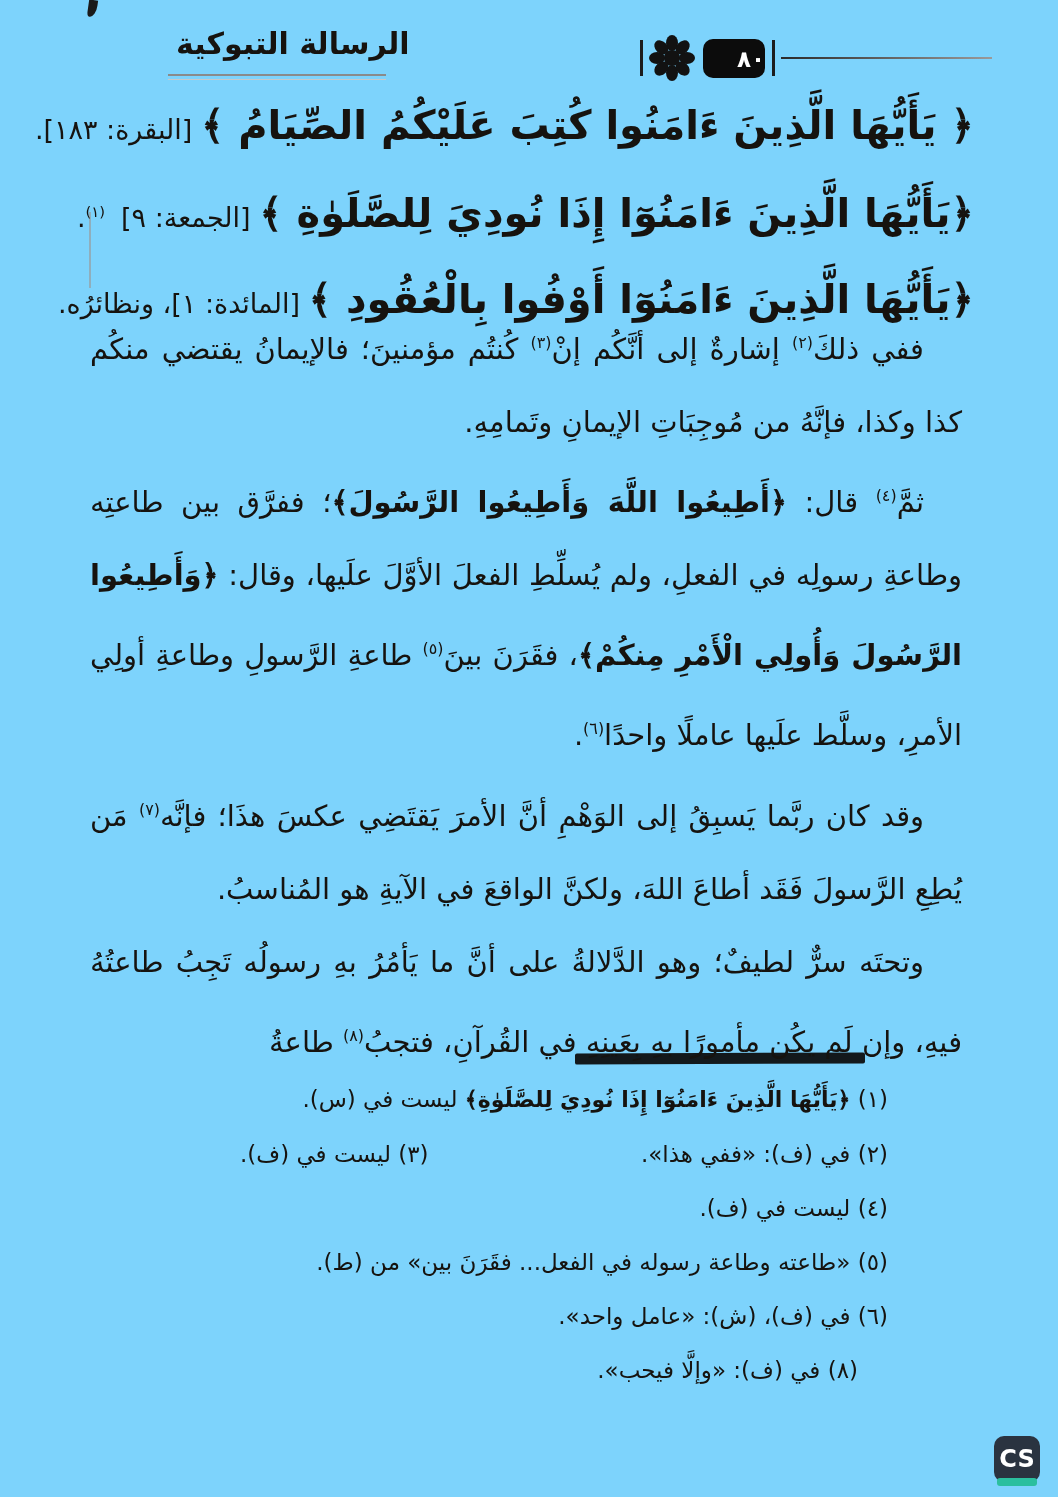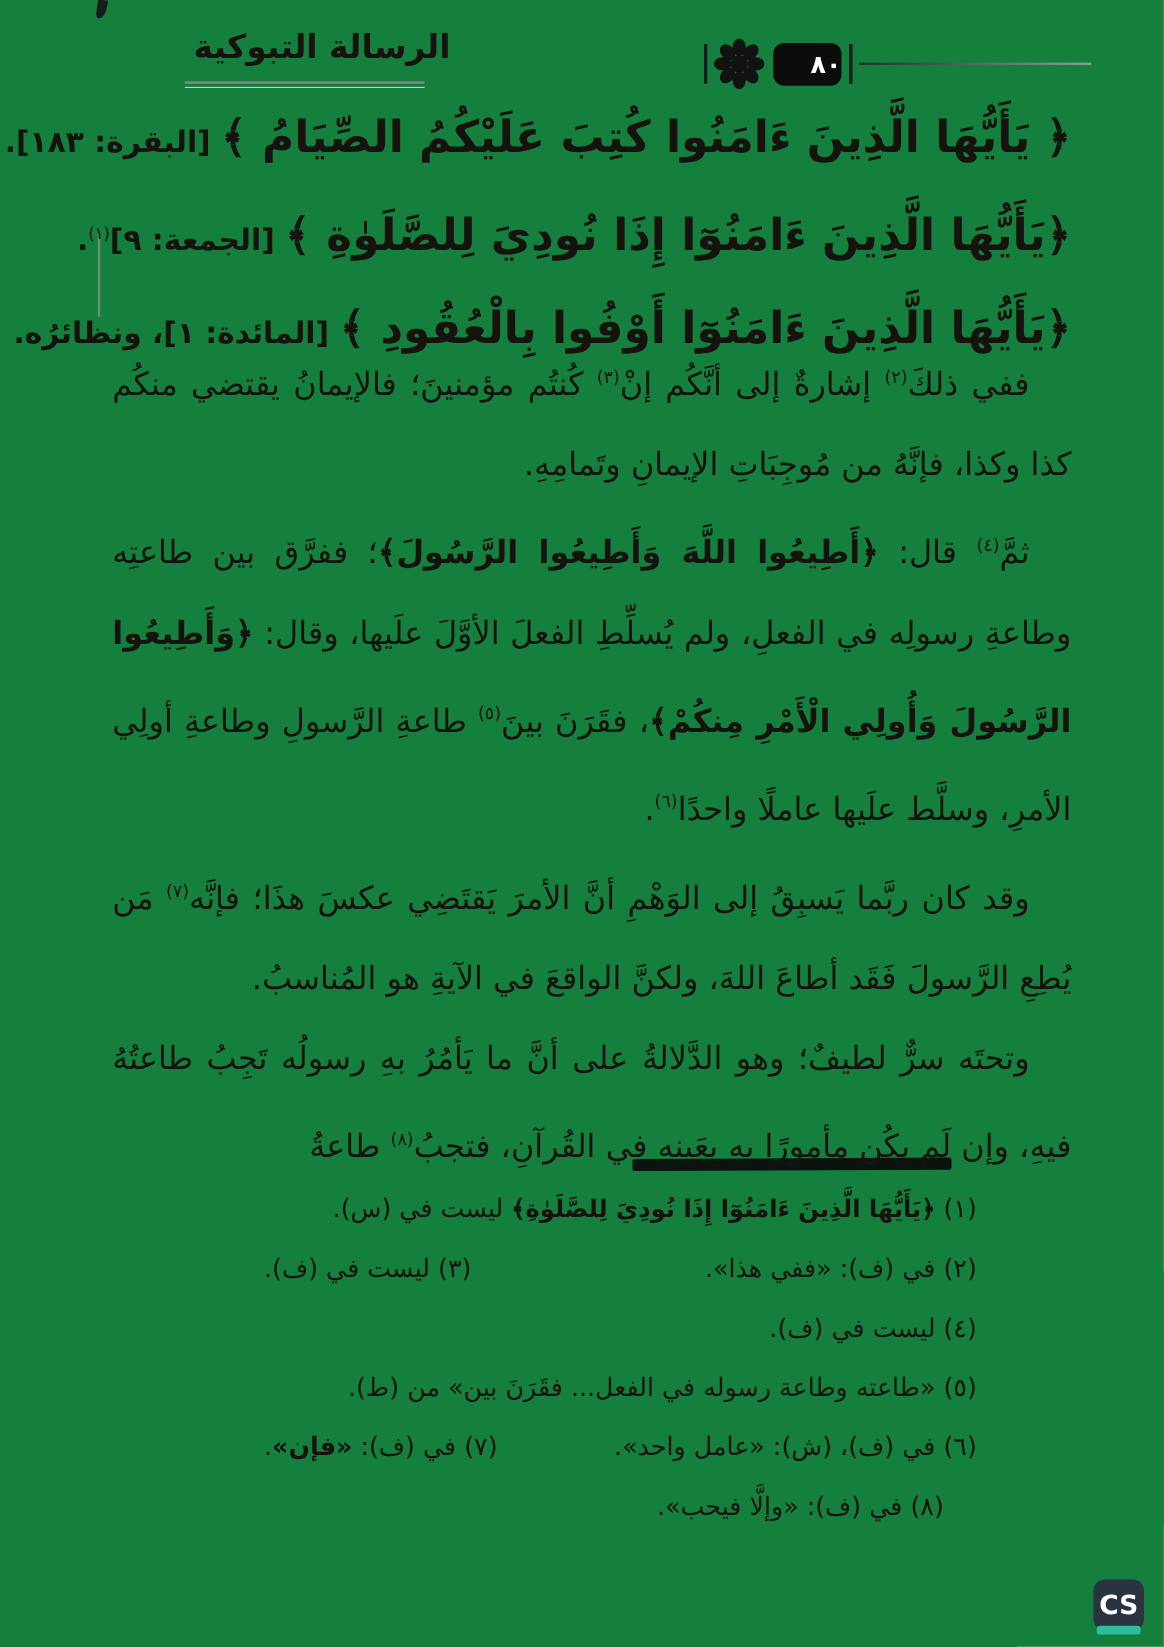--- a/index.html
+++ b/index.html
@@ -1,19 +1,19 @@
 <!DOCTYPE html>
 <html lang="ar"><head>
 <meta charset="utf-8">
 <style>
   html,body{margin:0;padding:0;}
   .page{
     position:relative;
     width:1058px;height:1497px;
-    background:#15803d;
+    background:#7dd3fc;
     overflow:hidden;
     font-family:"DejaVu Sans",sans-serif;
     color:#16130f;
   }
   
   .book-title{
     position:absolute;left:176px;top:26px;
     font-size:30px;font-weight:bold;
     direction:rtl;
     letter-spacing:-1px;
@@ -49,32 +49,32 @@
     background:#9a9a9a;opacity:.65;
   }
   .art-smudge{
     position:absolute;left:575px;top:1053px;width:290px;height:11px;
     background:#0b0b0b;border-radius:2px;transform:rotate(-.25deg);opacity:.93;
   }
   
   .run.n{font-weight:normal;}
   .run.quran{font-weight:bold;}
   .run.b{font-weight:bold;}
-  .run.ref{font-weight:bold;}
+  .run.ref{font-weight:normal;margin-left:16px;}
   .run.sup{font-size:.55em;vertical-align:.7em;font-weight:normal;}
   
   .verses{
     position:absolute;left:102px;top:82px;width:872px;
     direction:rtl;text-align:center;
   }
   .verse-line{height:87px;line-height:87px;font-size:27px;white-space:nowrap;}
   .verse-line .run.quran{font-size:40px;}
   
   .body-text{
-    position:absolute;left:102px;top:306px;width:872px;
+    position:absolute;left:90px;top:306px;width:872px;
     direction:rtl;text-align:justify;
     font-size:29px;line-height:73px;
   }
   .body-text p{margin:0;text-indent:38px;}
   
   .footnotes{
     position:absolute;right:170px;top:1072px;width:648px;
     direction:rtl;font-size:23px;color:#16130f;
   }
   .fn-row{min-height:54px;line-height:54px;white-space:nowrap;}
@@ -159,21 +159,20 @@
       <span class="fn-cell"><span class="run n">(٣) ليست في (ف).</span></span>
     </div>
     <div class="fn-row">
       <span class="fn-cell"><span class="run n">(٤) ليست في (ف).</span></span>
     </div>
     <div class="fn-row">
       <span class="fn-cell"><span class="run n">(٥) «طاعته وطاعة رسوله في الفعل... فقَرَنَ بين» من (ط).</span></span>
     </div>
     <div class="fn-row two-col">
       <span class="fn-cell"><span class="run n">(٦) في (ف)، (ش): «عامل واحد».</span></span>
-      <span class="fn-cell"><span class="run n">(٧) في (ف): </span><span class="run b">«فإن»</span><span class="run n">.</span></span>
     </div>
     <div class="fn-row indent">
       <span class="fn-cell"><span class="run n">(٨) في (ف): «وإلَّا فيحب».</span></span>
     </div>
   </div>
 
   <div class="camscanner">
     <div class="cs-icon">
       <span>CS</span>
     </div>

